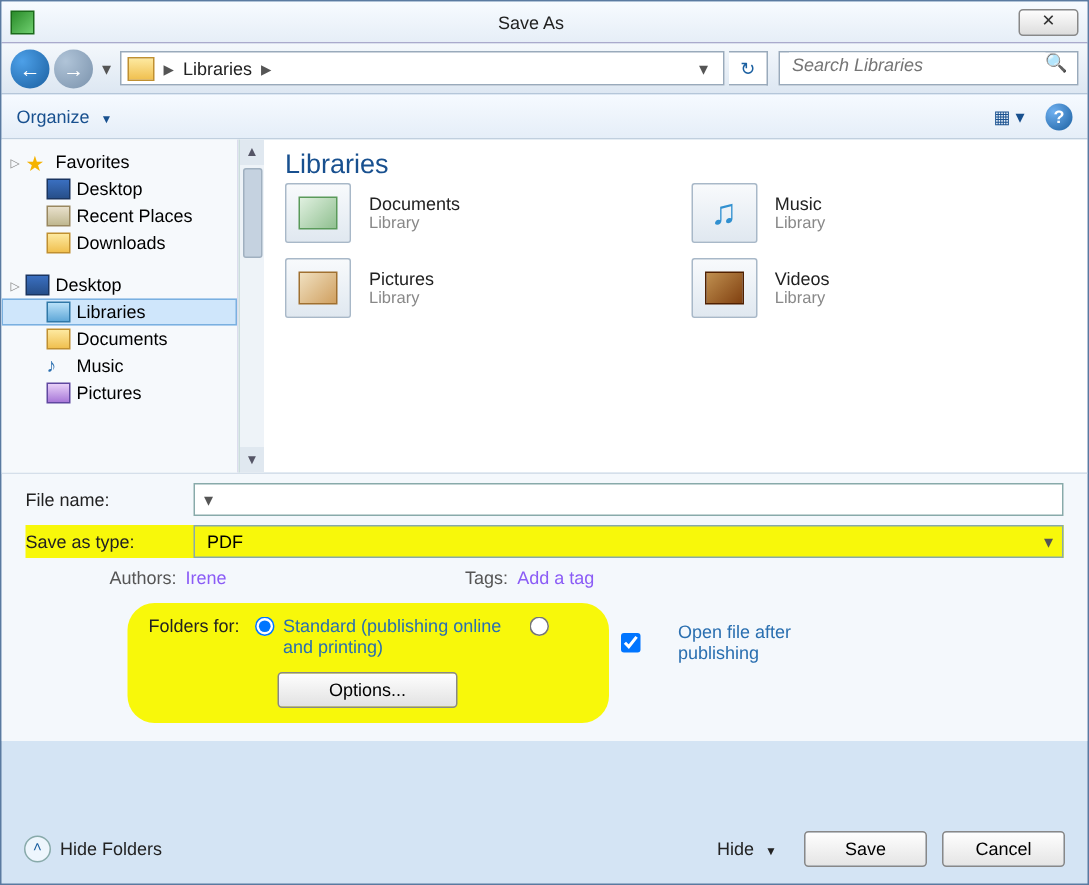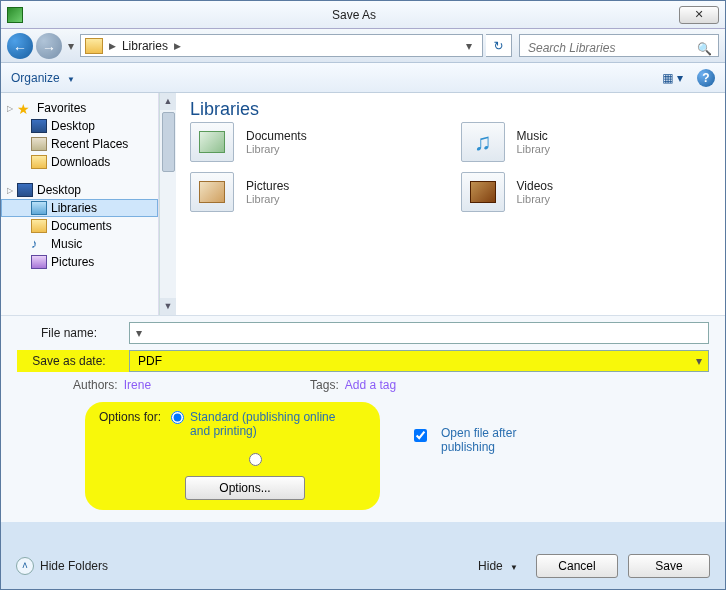--- a/index.html
+++ b/index.html
@@ -64,21 +64,21 @@
   .loc-arrow{color:#555;font-size:9px;margin:0 2px;}
   .loc-spacer{flex:1;}
   .loc-dropdown{color:#555;padding:0 6px;}
   .refresh-btn{
     width:26px;height:23px;border:1px solid #9ab;border-left:none;
     background:white;display:flex;align-items:center;justify-content:center;
     color:#1a5fa0;cursor:pointer;
   }
   .searchbox{
     width:200px;height:23px;background:white;border:1px solid #9ab;
-    display:flex;align-items:flex-end;padding:0 6px;margin-left:4px;
+    display:flex;align-items:flex-start;padding:0 6px;margin-left:4px;
   }
   .searchbox input{flex:1;border:none;outline:none;font-style:italic;color:#888;font-size:12px;}
   .searchbox .mag{color:#2a6fb0;}
   .toolbar{
     height:30px;background:linear-gradient(to bottom,#f6faff,#e5eef8);
     border-bottom:1px solid #c0cfde;display:flex;align-items:center;
     padding:0 10px;
   }
   .organize{color:#18508f;cursor:pointer;}
   .organize .arr{font-size:8px;margin-left:4px;}
@@ -144,21 +144,21 @@
   .inner-music{color:#3090d0;font-size:24px;}
   .inner-pic{background:linear-gradient(135deg,#f0e0c0,#d0a060);border:1px solid #a07030;}
   .inner-vid{background:linear-gradient(135deg,#c09050,#804010);border:1px solid #502000;}
   .lib-text .name{color:#222;}
   .lib-text .sub{color:#888;font-size:11px;}
   .lower{
     background:#f4f8fc;padding:6px 16px 12px;
     border-top:1px solid #d5dfea;
   }
   .field-row{display:flex;align-items:center;margin-bottom:6px;}
-  .field-label{width:112px;text-align:center;padding-right:8px;color:#222;}
+  .field-label{width:112px;text-align:left;padding-right:8px;color:#222;}
   .combo{
     flex:1;height:22px;background:white;border:1px solid #8aa;
     display:flex;align-items:center;padding:0 6px;
   }
   .combo input{flex:1;border:none;outline:none;font-size:12px;}
   .combo .dd{color:#555;cursor:pointer;}
   .hl-saveas{background:#f8f80a;}
   .hl-saveas .combo{background:#f8f80a;}
   .meta-row{display:flex;gap:40px;margin-bottom:10px;}
   .meta-col{display:flex;}
@@ -167,34 +167,34 @@
   .opt-block{
     position:relative;
     background:#f8f80a;
     border-radius:18px;
     padding:8px 40px 10px 14px;
     display:inline-block;
     margin-left:68px;
   }
   .opt-row{display:flex;align-items:flex-start;margin-bottom:4px;}
   .opt-label{color:#222;margin-right:10px;}
-  .radio-col{display:flex;flex-direction:column;gap:14px;align-items:center;}
+  .radio-col{display:flex;gap:14px;}
   .radio-item{display:flex;align-items:flex-start;gap:6px;}
   .radio-text{color:#2a6fb0;max-width:150px;line-height:14px;}
   input[type=radio]{margin:1px 0 0;}
   .options-btn{
     margin-left:86px;margin-top:6px;
     width:120px;height:24px;
     background:linear-gradient(to bottom,#fefefe,#e2e2e2);
     border:1px solid #888;border-radius:3px;cursor:pointer;
     font-size:12px;
   }
   .right-col{
-    position:absolute;left:410px;top:426px;
-    display:flex;align-items:flex-start;gap:11px;
+    position:absolute;left:410px;top:414px;
+    display:flex;align-items:center;gap:22px;
   }
   .right-col .chk-text{color:#2a6fb0;max-width:120px;line-height:14px;}
   .button-bar{
     display:flex;align-items:center;gap:10px;
     padding:10px 16px 0;justify-content:flex-end;
     position:absolute;bottom:12px;right:0;left:0;
   }
   .hide-folders{
     position:absolute;left:16px;display:flex;align-items:center;gap:6px;
     color:#222;cursor:pointer;
@@ -347,40 +347,40 @@
 </div>
 
 <div class="lower">
   <div class="field-row">
     <div class="field-label">File name:</div>
     <div class="combo">
       <span class="dd">▾</span>
     </div>
   </div>
   <div class="field-row hl-saveas">
-    <div class="field-label">Save as date:</div>
+    <div class="field-label">Save as type:</div>
     <div class="combo">
       <input readonly="" style="background: transparent;" value="PDF">
       <span class="dd">▾</span>
     </div>
   </div>
   <div class="meta-row">
     <div class="meta-col" style="margin-left:56px">
       <span class="meta-label">Authors:</span>
       <span class="meta-link">Irene</span>
     </div>
     <div class="meta-col" style="margin-left:119px">
       <span class="meta-label">Tags:</span>
       <span class="meta-link">Add a tag</span>
     </div>
   </div>
 
   <div class="opt-block">
     <div class="opt-row">
-      <span class="opt-label">Options for:</span>
+      <span class="opt-label">Folders for:</span>
       <div class="radio-col">
         <label class="radio-item">
           <input type="radio" name="opt" checked="" style="">
           <span class="radio-text">Standard (publishing online and printing)</span>
         </label>
         <label class="radio-item">
           <input type="radio" name="opt" style="">
         </label>
       </div>
     </div>
@@ -395,15 +395,15 @@
 
 <div class="button-bar">
   <div class="hide-folders">
     <span class="circ">˄</span>
     <span>Hide Folders</span>
   </div>
   <span class="tools">
     <span>Hide</span>
     <span class="arr">▼</span>
   </span>
+  <button class="btn">Save</button>
   <button class="btn">Cancel</button>
-  <button class="btn">Save</button>
 </div>
 
 </body></html>

